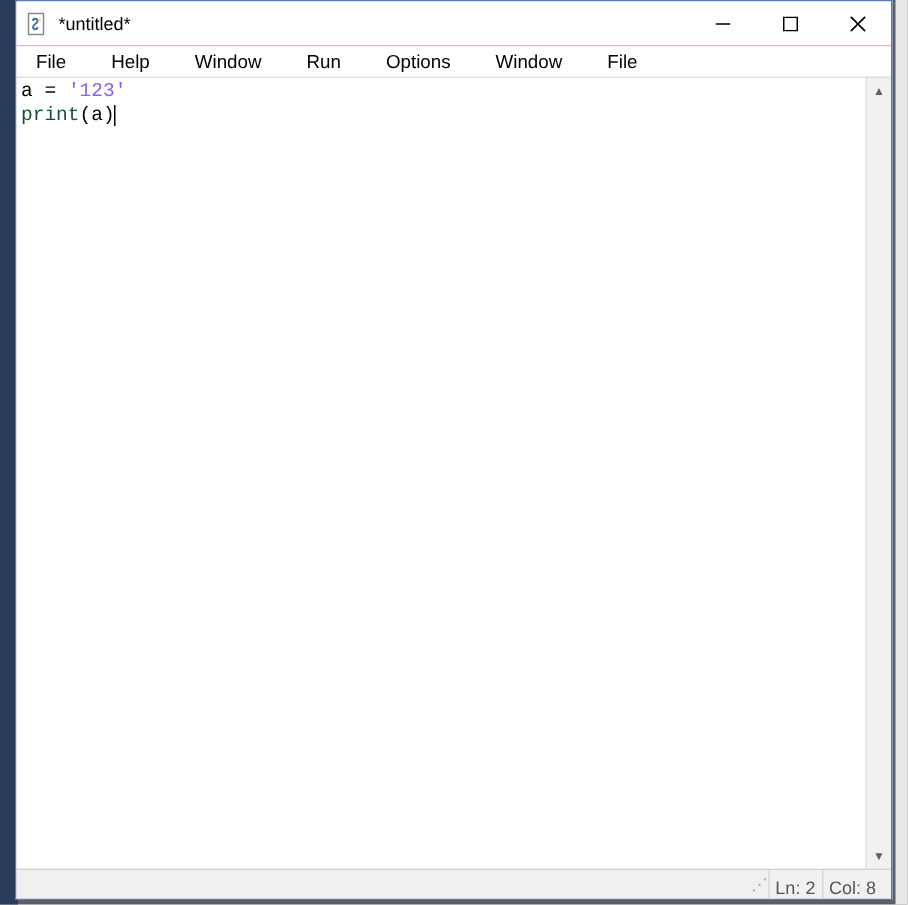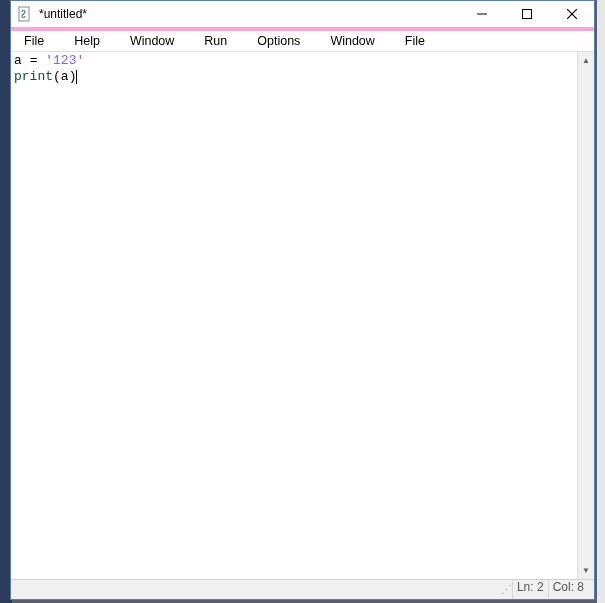--- a/index.html
+++ b/index.html
@@ -35,21 +35,21 @@
       background: #ffffff;
       border: 1px solid #5a7db0;
       display: flex;
       flex-direction: column;
     }
     .titlebar {
       height: 30px;
       background: #ffffff;
       display: flex;
       align-items: center;
-      border-bottom: 4px solid #f9a8d4;
+      border-bottom: 1px solid #f9a8d4;
     }
     .titlebar-icon {
       width: 16px;
       height: 16px;
       margin-left: 6px;
       margin-right: 6px;
       display: flex;
       align-items: center;
       justify-content: center;
     }
@@ -133,21 +133,21 @@
       justify-content: flex-end;
       font-size: 12px;
       color: #555;
       padding: 0 6px;
     }
     .status-cell {
       padding: 0 4px;
       border-left: 1px solid #d8d8d8;
       height: 100%;
       display: flex;
-      align-items: flex-start;
+      align-items: flex-end;
     }
     .status-grip {
       color: #aaa;
       font-size: 11px;
       padding-left: 3px;
     }
     .tok-name { color: #000; }
     .tok-op { color: #000; }
     .tok-str { color: #8b5cf6; }
     .tok-builtin { color: #14532d; }

